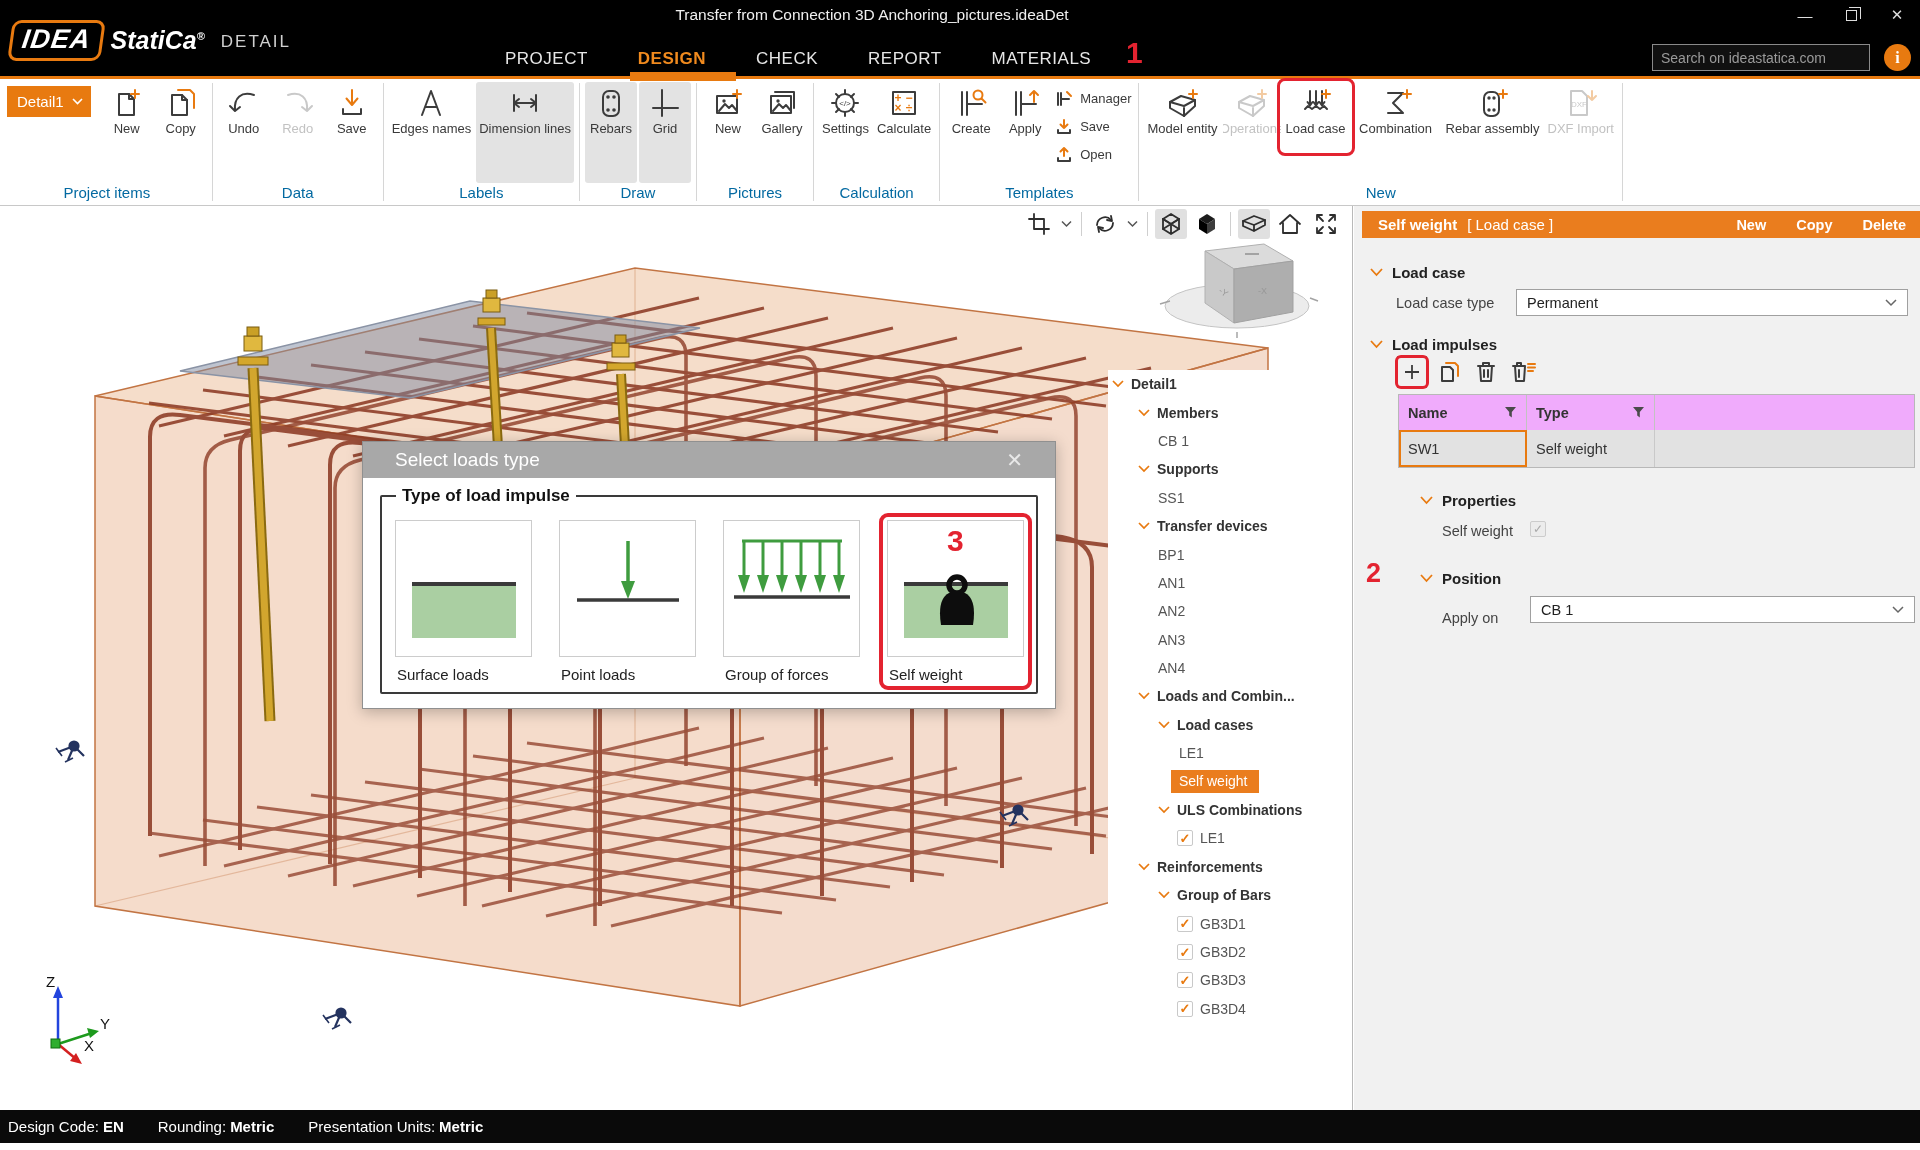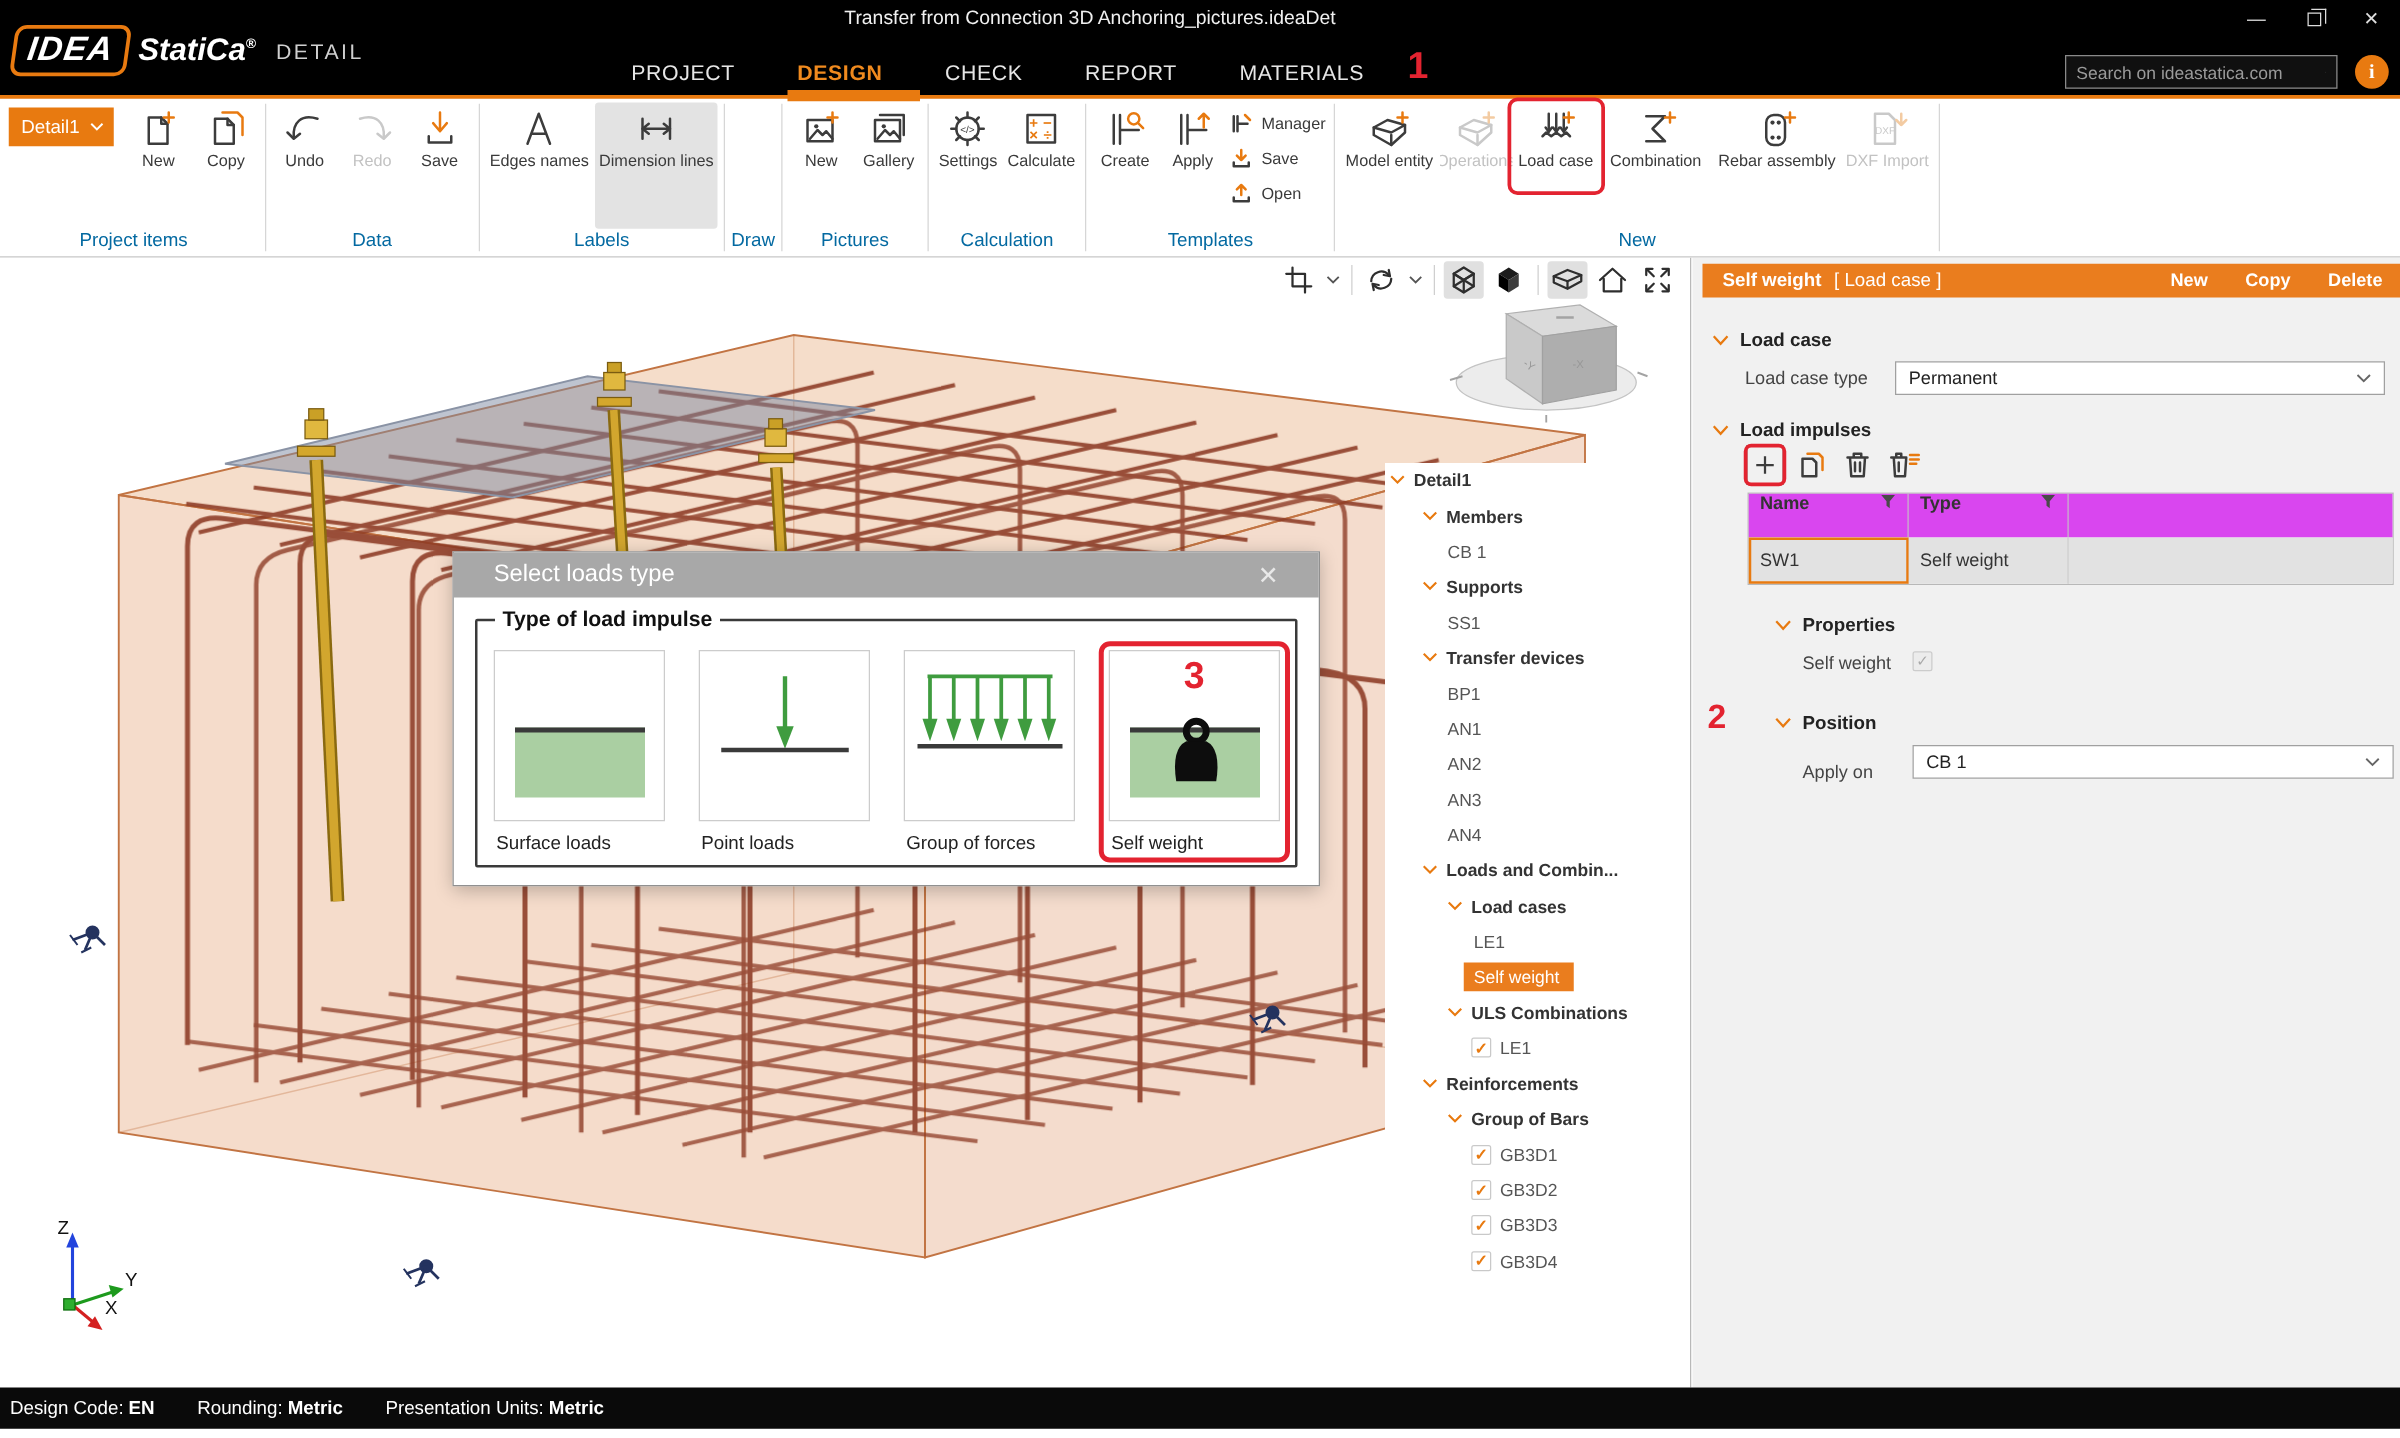--- a/index.html
+++ b/index.html
@@ -71,21 +71,21 @@
 .pact{cursor:pointer}
 .sechead{position:absolute;display:flex;align-items:center;gap:9px;font-weight:bold;color:#222;font-size:15px}
 .plabel{position:absolute;color:#444}
 .pdrop{position:absolute;height:27px;background:#fff;border:1px solid #a0a0a0;display:flex;align-items:center;padding:0 10px;color:#222;cursor:pointer}
 .pdrop .dchev{margin-left:auto}
 .pichrow{position:absolute;display:flex;gap:7px;align-items:center}
 .picbtn{width:30px;height:32px;display:flex;align-items:center;justify-content:center;cursor:pointer;position:relative}
 .redbox2{position:absolute;inset:-2px -3px;border:3px solid #E32330;border-radius:6px;pointer-events:none}
 .ptable{position:absolute;left:44px;top:188px;width:517px;border:1px solid #b8b8b8;background:#fff}
 .ptr{display:flex}
-.pth{background:#d946ef;border-right:1px solid #c2c2c2;height:35px;display:flex;padding:0 9px;font-weight:bold;color:#333;gap:6px}
+.pth{background:#f0abfc;border-right:1px solid #c2c2c2;height:35px;display:flex;align-items:center;padding:0 9px;font-weight:bold;color:#333;gap:6px}
 .ptd{background:#E2E2E2;border-right:1px solid #c9c9c9;height:37px;display:flex;align-items:center;padding:0 9px;color:#333}
 .c1{width:128px}.c2{width:128px}.c3{flex:1;border-right:none}
 .swcell{outline:2px solid #E87A10;outline-offset:-2px}
 .funnel{margin-left:auto}
 .dcb{width:16px;height:16px;border:1px solid #ccc;background:#ececec;display:flex;align-items:center;justify-content:center;font-size:12px;color:#a9a9a9;border-radius:2px}
 
 .modal{position:absolute;left:362px;top:441px;width:694px;height:268px;background:#fff;border:1px solid #909090;box-shadow:0 3px 14px rgba(0,0,0,.25);z-index:50}
 .mtitle{height:36px;background:#A8A8A8;display:flex;align-items:center;padding:0 32px;color:#fff;font-size:19px}
 .mclose{margin-left:auto;color:#e8e8e8;font-size:20px;cursor:pointer}
 .mfieldset{margin:8px 17px 0;border:2px solid #3a3a3a;border-radius:2px;padding:14px 12px 12px;height:208px}
@@ -211,20 +211,38 @@
             <path d="M7 9v16M29 9v16"></path>
           </svg>
         <div class="rcap">Dimension lines</div>
       </div>
     </div>
     <div class="rglabel">Labels</div>
   </div>
   <div class="rsep"></div>
 
   <div class="rgroup">
+    <div class="rgrow">
+      <div class="rbtn toggled">
+        <svg class="ric" width="34" height="34" viewBox="0 0 34 34">
+            <rect x="9" y="5" width="16" height="25" rx="6"></rect>
+            <circle class="f" cx="14" cy="11" r="1.8"></circle>
+            <circle class="f" cx="20" cy="11" r="1.8"></circle>
+            <circle class="f" cx="14" cy="24" r="1.8"></circle>
+            <circle class="f" cx="20" cy="24" r="1.8"></circle>
+          </svg>
+        <div class="rcap">Rebars</div>
+      </div>
+      <div class="rbtn toggled">
+        <svg class="ric" width="34" height="34" viewBox="0 0 34 34">
+            <path d="M5 22h25M14 4v26" stroke-width="2.4"></path>
+          </svg>
+        <div class="rcap">Grid</div>
+      </div>
+    </div>
     <div class="rglabel">Draw</div>
   </div>
   <div class="rsep"></div>
 
   <div class="rgroup">
     <div class="rgrow">
       <div class="rbtn">
         <svg class="ric" width="34" height="34" viewBox="0 0 34 34">
             <rect x="6" y="10" width="20" height="17"></rect>
             <circle class="f" cx="13" cy="15" r="1.7"></circle>

